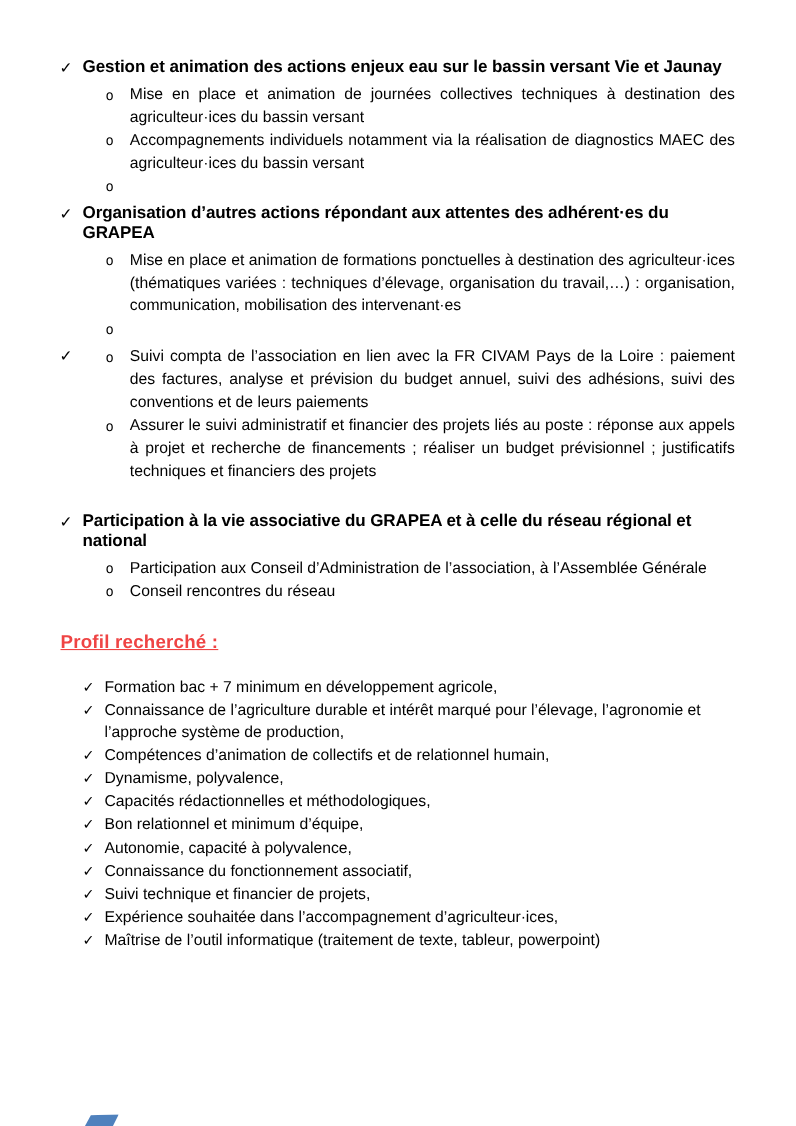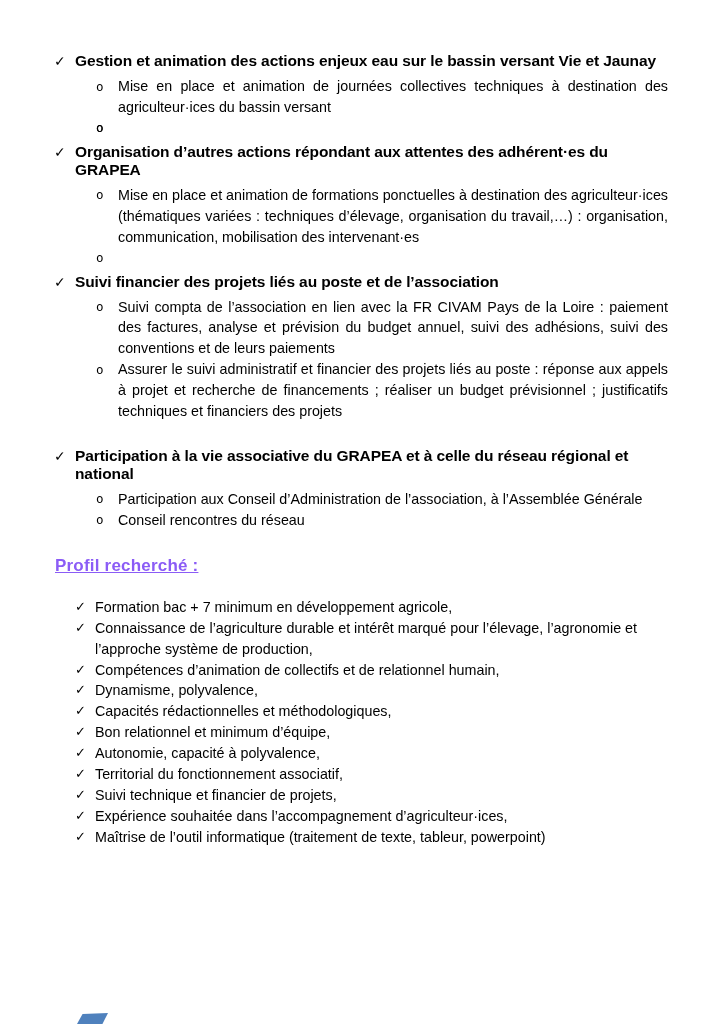--- a/index.html
+++ b/index.html
@@ -80,52 +80,52 @@
   }
 </style>
 </head>
 <body>
 
 <div class="page">
   <div id="missions">
       <div class="mission">
         <div class="mission-title"><span class="check-mark">✓</span><span>Gestion et animation des actions enjeux eau sur le bassin versant Vie et Jaunay</span></div>
         <div class="o-item"><span class="o-mark">o</span><span>Mise en place et animation de journées collectives techniques à destination des agriculteur·ices du bassin versant</span></div>
-        <div class="o-item"><span class="o-mark">o</span></div>
+        <div class="o-item"><span class="o-mark">o</span><span>Accompagnements individuels notamment via la réalisation de diagnostics MAEC des agriculteur·ices du bassin versant</span></div>
         <div class="o-item"><span class="o-mark">o</span></div>
       </div>
       <div class="mission">
         <div class="mission-title"><span class="check-mark">✓</span><span>Organisation d’autres actions répondant aux attentes des adhérent·es du GRAPEA</span></div>
         <div class="o-item"><span class="o-mark">o</span><span>Mise en place et animation de formations ponctuelles à destination des agriculteur·ices (thématiques variées : techniques d’élevage, organisation du travail,…) : organisation, communication, mobilisation des intervenant·es</span></div>
         <div class="o-item"><span class="o-mark">o</span></div>
       </div>
       <div class="mission">
-        <div class="mission-title"><span class="check-mark">✓</span><span>Suivi financier des projets liés au poste et de l’association</span></div>
+        <div class="mission-title"><span class="check-mark">✓</span></div>
         <div class="o-item"><span class="o-mark">o</span><span>Suivi compta de l’association en lien avec la FR CIVAM Pays de la Loire : paiement des factures, analyse et prévision du budget annuel, suivi des adhésions, suivi des conventions et de leurs paiements</span></div>
         <div class="o-item"><span class="o-mark">o</span><span>Assurer le suivi administratif et financier des projets liés au poste : réponse aux appels à projet et recherche de financements ; réaliser un budget prévisionnel ; justificatifs techniques et financiers des projets</span></div>
       </div>
       <div class="mission">
         <div class="mission-title"><span class="check-mark">✓</span><span>Participation à la vie associative du GRAPEA et à celle du réseau régional et national</span></div>
         <div class="o-item"><span class="o-mark">o</span><span>Participation aux Conseil d’Administration de l’association, à l’Assemblée Générale</span></div>
         <div class="o-item"><span class="o-mark">o</span><span>Conseil rencontres du réseau</span></div>
       </div>
     </div>
 
   <div>
-    <span class="profil-heading" style="color: #8b5cf6;">Profil recherché :</span>
+    <span class="profil-heading" style="color: #ef4444;">Profil recherché :</span>
   </div>
 
   <div id="profile-list" class="profile-list">
       <div class="p-item"><span class="check-mark">✓</span><span>Formation bac + 7 minimum en développement agricole,</span></div>
       <div class="p-item"><span class="check-mark">✓</span><span>Connaissance de l’agriculture durable et intérêt marqué pour l’élevage, l’agronomie et l’approche système de production,</span></div>
       <div class="p-item"><span class="check-mark">✓</span><span>Compétences d’animation de collectifs et de relationnel humain,</span></div>
       <div class="p-item"><span class="check-mark">✓</span><span>Dynamisme, polyvalence,</span></div>
       <div class="p-item"><span class="check-mark">✓</span><span>Capacités rédactionnelles et méthodologiques,</span></div>
       <div class="p-item"><span class="check-mark">✓</span><span>Bon relationnel et minimum d’équipe,</span></div>
       <div class="p-item"><span class="check-mark">✓</span><span>Autonomie, capacité à polyvalence,</span></div>
-      <div class="p-item"><span class="check-mark">✓</span><span>Territorial du fonctionnement associatif,</span></div>
+      <div class="p-item"><span class="check-mark">✓</span><span>Connaissance du fonctionnement associatif,</span></div>
       <div class="p-item"><span class="check-mark">✓</span><span>Suivi technique et financier de projets,</span></div>
       <div class="p-item"><span class="check-mark">✓</span><span>Expérience souhaitée dans l’accompagnement d’agriculteur·ices,</span></div>
       <div class="p-item"><span class="check-mark">✓</span><span>Maîtrise de l’outil informatique (traitement de texte, tableur, powerpoint)</span></div>
     </div>
 
   <div class="bottom-fragment" style="background: rgb(79, 129, 189);"></div>
 </div>
 
 </body></html>

